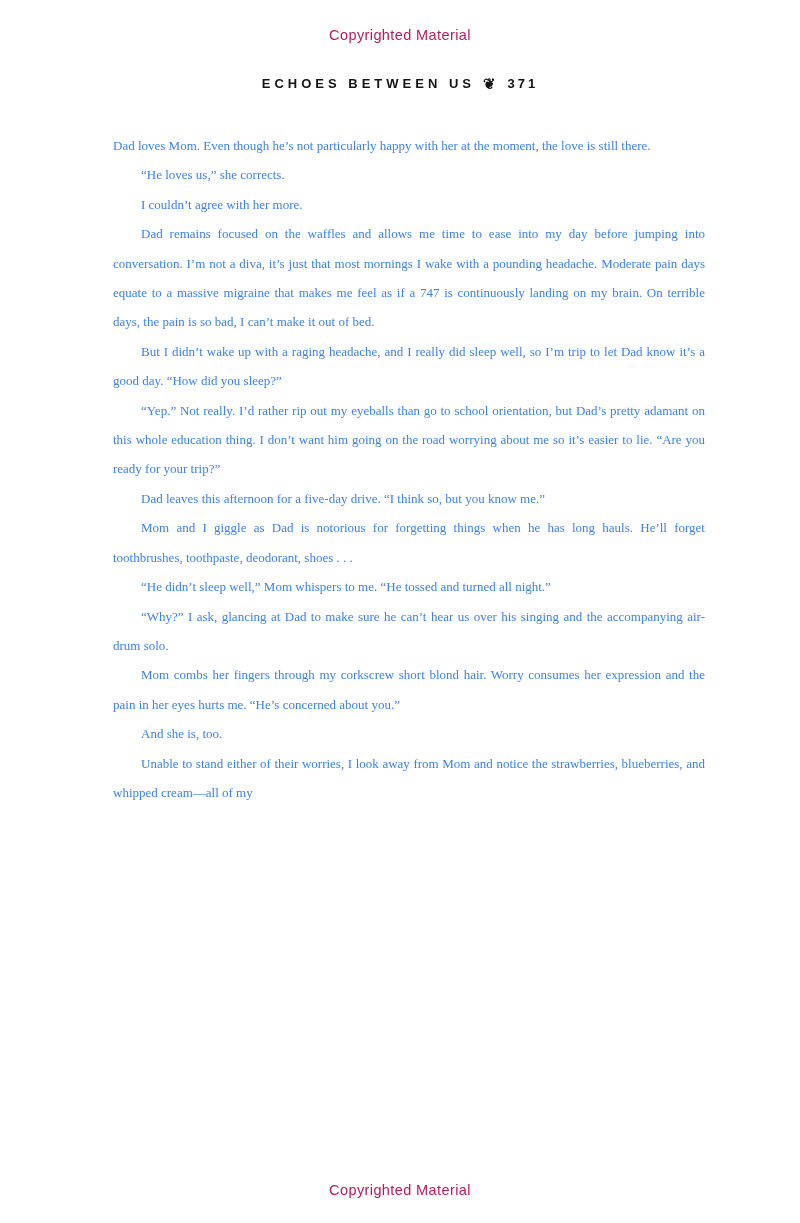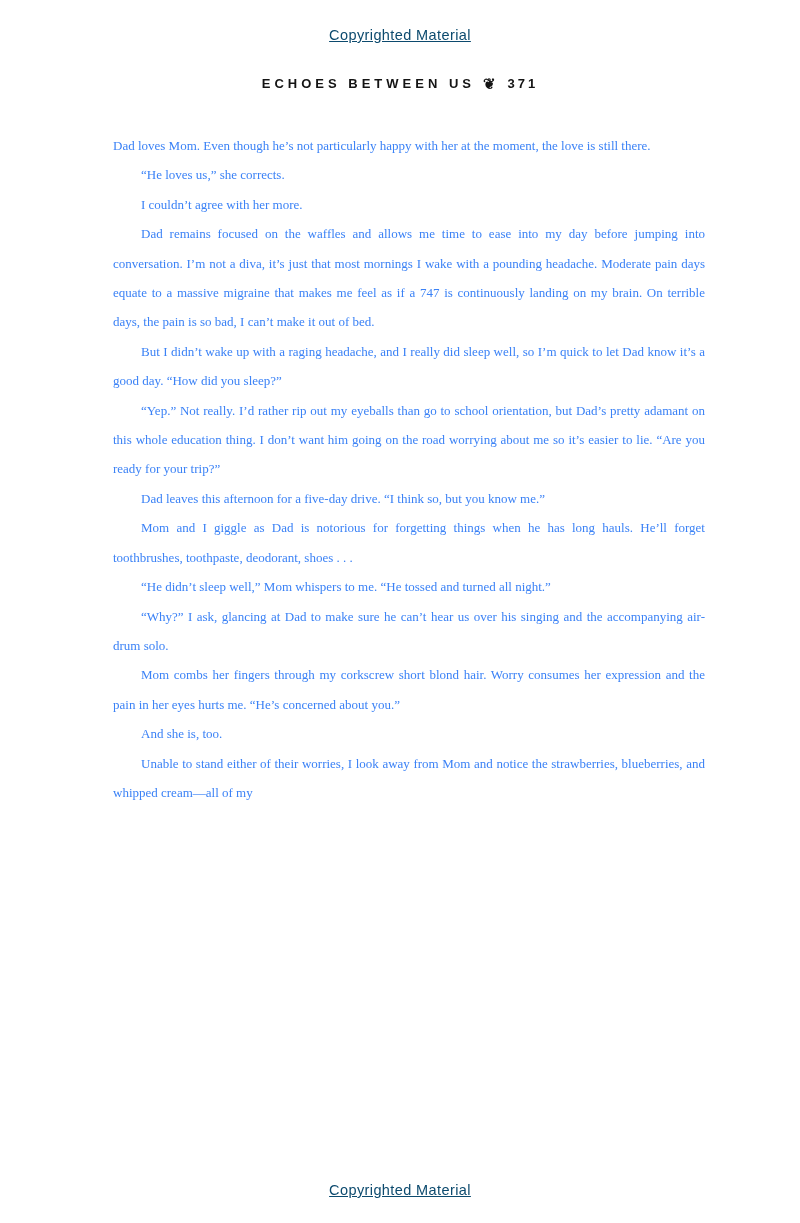--- a/index.html
+++ b/index.html
@@ -15,22 +15,21 @@
     overflow: hidden;
   }
   .copyright-notice {
     position: absolute;
     left: 0;
     width: 100%;
     text-align: center;
     font-family: "Liberation Sans", sans-serif;
     font-size: 14.5px;
     letter-spacing: 0.4px;
-    color: #0c4a6e;
-    text-decoration: underline;
+    color: #be185d;
   }
   .copyright-notice.top { top: 27px; }
   .copyright-notice.bottom { top: 1182px; }
 
   .running-header {
     position: absolute;
     top: 75px;
     left: 0;
     width: 100%;
     text-align: center;
@@ -82,21 +81,21 @@
 
   <div class="running-header">
     <span class="book-title">ECHOES BETWEEN US</span><span class="ornament">❦</span><span class="page-number">371</span>
   </div>
 
   <div class="body-text">
     <p class="no-indent">Dad loves Mom. Even though he’s not particularly happy with her at the moment, the love is still there.</p>
     <p>“He loves us,” she corrects.</p>
     <p>I couldn’t agree with her more.</p>
     <p>Dad remains focused on the waffles and allows me time to ease into my day before jumping into conversation. I’m not a diva, it’s just that most mornings I wake with a pounding headache. Moderate pain days equate to a massive migraine that makes me feel as if a 747 is continuously landing on my brain. On terrible days, the pain is so bad, I can’t make it out of bed.</p>
-    <p>But I didn’t wake up with a raging headache, and I really did sleep well, so I’m quick to let Dad know it’s a good day. “How did you sleep?”</p>
+    <p>But I didn’t wake up with a raging headache, and I really did sleep well, so I’m trip to let Dad know it’s a good day. “How did you sleep?”</p>
     <p>“Yep.” Not really. I’d rather rip out my eyeballs than go to school orientation, but Dad’s pretty adamant on this whole education thing. I don’t want him going on the road worrying about me so it’s easier to lie. “Are you ready for your trip?”</p>
     <p>Dad leaves this afternoon for a five-day drive. “I think so, but you know me.”</p>
     <p>Mom and I giggle as Dad is notorious for forgetting things when he has long hauls. He’ll forget toothbrushes, toothpaste, deodorant, shoes . . .</p>
     <p>“He didn’t sleep well,” Mom whispers to me. “He tossed and turned all night.”</p>
     <p>“Why?” I ask, glancing at Dad to make sure he can’t hear us over his singing and the accompanying air-drum solo.</p>
     <p>Mom combs her fingers through my corkscrew short blond hair. Worry consumes her expression and the pain in her eyes hurts me. “He’s concerned about you.”</p>
     <p>And she is, too.</p>
     <p>Unable to stand either of their worries, I look away from Mom and notice the strawberries, blueberries, and whipped cream—all of my</p>
   </div>
 

